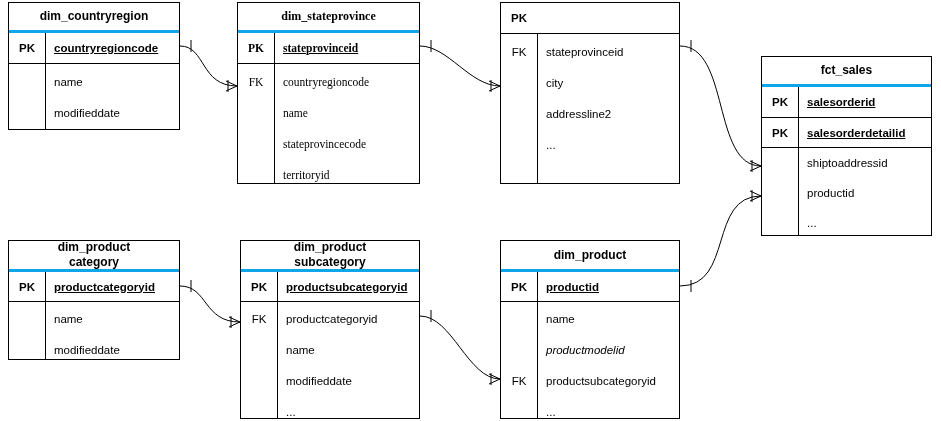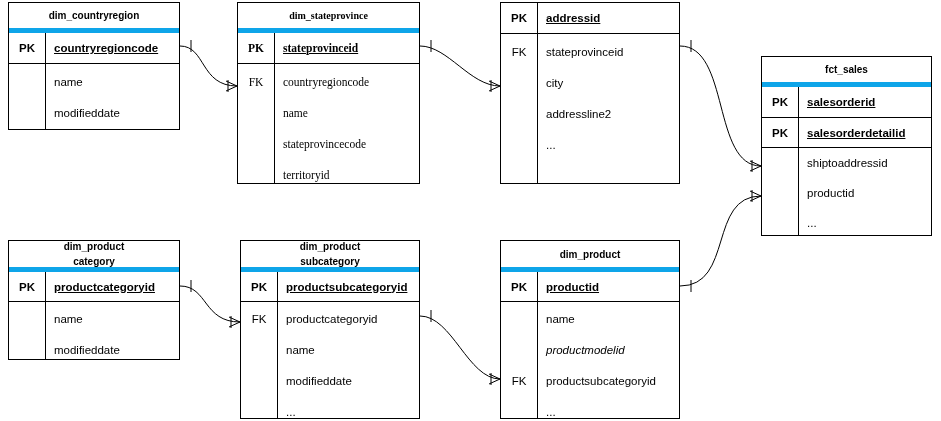--- a/index.html
+++ b/index.html
@@ -18,27 +18,27 @@
   .entity {
     position: absolute;
     box-sizing: border-box;
     border: 1px solid #000000;
     background: #ffffff;
     display: flex;
     flex-direction: column;
   }
   .entity-title {
     box-sizing: border-box;
-    border-bottom: 5px solid #0ea5e9;
+    border-bottom: 3px solid #0ea5e9;
     display: flex;
     align-items: center;
     justify-content: center;
     text-align: center;
     font-weight: bold;
-    font-size: 10px;
+    font-size: 12px;
     color: #000000;
     line-height: 15px;
     white-space: pre-line;
     padding: 0 4px;
   }
   .row {
     box-sizing: border-box;
     display: flex;
     align-items: flex-end;
     flex: 0 0 auto;
@@ -196,21 +196,20 @@
         <div class="attr" style="top:43px;">name</div>
         <div class="attr" style="top:74px;">stateprovincecode</div>
         <div class="attr" style="top:105px;">territoryid</div>
       </div>
     </div>
   </div>
 
   <div class="entity" style="left:500px; top:2px; width:180px; height:182px;">
     <div class="row key-row" style="height:31px;">
       <div class="key-cell pk">PK</div>
-      <div class="field-cell pkname">addressid</div>
     </div>
     <div class="body-block">
       <div class="body-keycol">
         <span class="fk-marker" style="top:12px;">FK</span>
       </div>
       <div class="body-fieldcol">
         <div class="attr" style="top:12px;">stateprovinceid</div>
         <div class="attr" style="top:43px;">city</div>
         <div class="attr" style="top:74px;">addressline2</div>
         <div class="attr" style="top:105px;">...</div>

